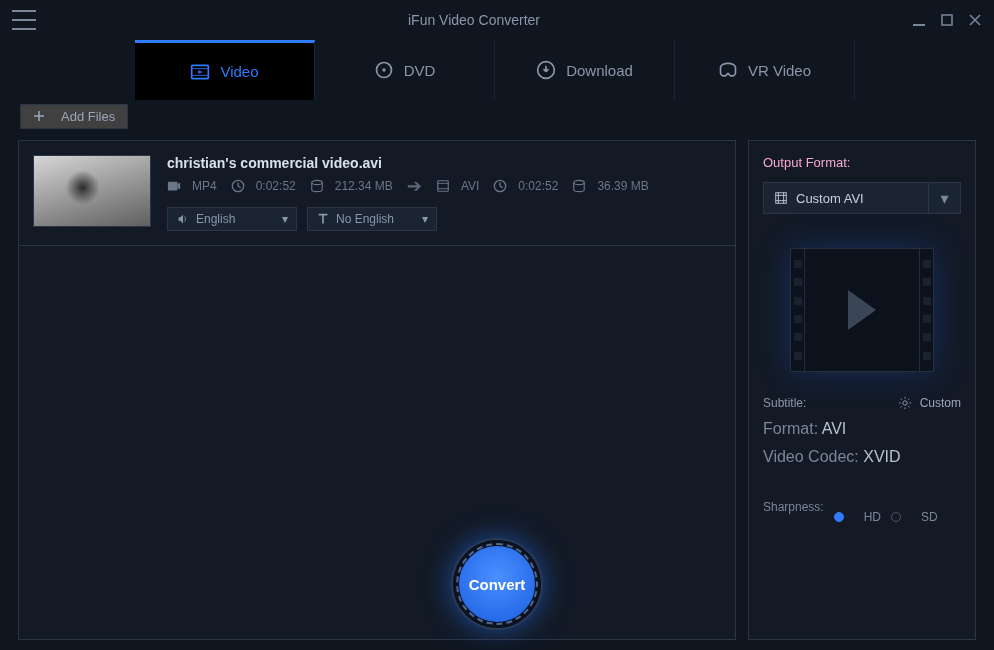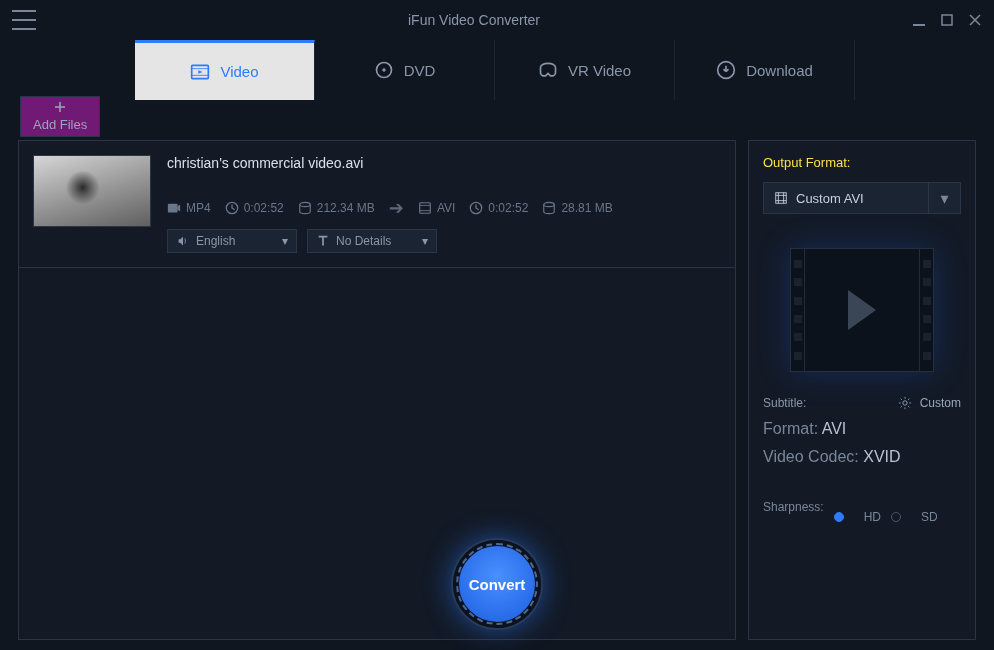--- a/index.html
+++ b/index.html
@@ -7,42 +7,42 @@
 
 .titlebar { height: 40px; display: flex; align-items: center; padding: 6px 12px; background: #0f1620; }
 .hamburger { width: 24px; height: 20px; display: flex; flex-direction: column; justify-content: space-between; cursor: pointer; }
 .hamburger span { height: 2px; background: #7a8699; }
 .title { flex: 1; text-align: center; font-size: 14px; color: #8a96a9; }
 .win-controls { display: flex; gap: 14px; align-items: center; }
 .win-btn { width: 14px; height: 14px; display: flex; align-items: center; justify-content: center; cursor: pointer; color: #7a8699; }
 
 .tabbar { height: 60px; display: flex; align-items: stretch; padding-left: 135px; }
 .tab { width: 180px; display: flex; align-items: center; justify-content: center; gap: 10px; font-size: 15px; cursor: pointer; color: #8a96a9; border-right: 1px solid #1a2432; }
-.tab.active { color: #2e7bff; border-top: 3px solid #2e7bff; background: #e5e5e5; }
+.tab.active { color: #2e7bff; border-top: 3px solid #2e7bff; background: #000000; }
 .tab-icon { width: 20px; height: 20px; display: inline-flex; align-items: center; justify-content: center; }
 
 .toolbar { height: 32px; display: flex; align-items: center; padding-left: 20px; }
-.add-files-btn { display: flex; align-items: center; gap: 4px; font-size: 13px; color: #9aa6b9; background: #701a75; border: 1px solid #2a3648; padding: 4px 12px; cursor: pointer; flex-direction: column; }
+.add-files-btn { display: flex; align-items: center; gap: 16px; font-size: 13px; color: #9aa6b9; background: #404040; border: 1px solid #2a3648; padding: 4px 12px; cursor: pointer; }
 
 .main { display: flex; height: 508px; padding: 8px 18px 0 18px; gap: 12px; }
 .left-panel { flex: 1; border: 1px solid #2a3648; background: #131a26; display: flex; flex-direction: column; }
 .file-row { display: flex; padding: 14px; gap: 16px; border-bottom: 1px solid #2a3648; }
 .thumb { width: 118px; height: 72px; background: linear-gradient(135deg, #d0d0d0, #808080); border: 1px solid #2a3648; position: relative; }
 .thumb::after { content:""; position:absolute; inset:0; background: radial-gradient(circle at 42% 45%, #2a2a2a 0%, transparent 22%), linear-gradient(180deg, rgba(255,255,255,0.15), rgba(0,0,0,0.25)); }
 .file-info { flex: 1; }
-.file-name { color: #d8e0ec; font-size: 14px; font-weight: 400; margin-bottom: 26px; }
+.file-name { color: #d8e0ec; font-size: 14px; font-weight: 700; margin-bottom: 4px; }
 .meta-row { display: flex; align-items: center; gap: 14px; font-size: 12px; color: #6a7689; margin-bottom: 10px; }
-.meta-item { display: flex; align-items: center; gap: 5px; }
+.meta-item { display: flex; align-items: center; gap: 11px; }
 .arrow-icon { color: #5a6679; font-size: 18px; }
 .dropdown-row { display: flex; gap: 10px; }
 .dropdown { display: flex; align-items: center; gap: 10px; background: #1a2432; border: 1px solid #2a3648; padding: 4px 8px; font-size: 12px; color: #8a96a9; cursor: pointer; min-width: 130px; justify-content: space-between; }
 .dropdown .dd-left { display:flex; align-items:center; gap:6px; }
 
 .right-panel { width: 228px; border: 1px solid #2a3648; background: #131a26; padding: 14px; display: flex; flex-direction: column; }
-.right-label { font-size: 13px; color: #fde047; margin-bottom: 12px; }
+.right-label { font-size: 13px; color: #f9a8d4; margin-bottom: 12px; }
 .format-select { display: flex; align-items: center; background: #1a2432; border: 1px solid #2a3648; height: 32px; cursor: pointer; }
 .format-select .fs-body { flex:1; display:flex; align-items:center; gap:8px; padding:0 10px; font-size:13px; color:#c8d0dc; }
 .format-select .fs-caret { width:32px; height:100%; border-left:1px solid #2a3648; display:flex; align-items:center; justify-content:center; }
 
 .preview { margin: 34px auto 18px; width: 144px; height: 124px; position:relative; background:#0c121c; border:1px solid #252f3e; box-shadow: 0 0 30px rgba(30,90,220,0.28); }
 .preview .sprocket { position:absolute; top:0; bottom:0; width:14px; display:flex; flex-direction:column; justify-content:space-around; padding:6px 0; }
 .preview .sprocket.left { left:0; border-right:1px solid #232c3a;}
 .preview .sprocket.right { right:0; border-left:1px solid #232c3a;}
 .preview .sprocket span { width:8px; height:8px; background:#1a2230; margin:0 auto; }
 .preview .play { position:absolute; top:50%; left:50%; transform:translate(-50%,-50%); width:0; height:0; border-left:28px solid #3a4556; border-top:20px solid transparent; border-bottom:20px solid transparent; }
@@ -109,33 +109,33 @@
         <svg class="ico" viewBox="0 0 24 24">
           <circle cx="12" cy="12" r="9" fill="none" stroke="currentColor" stroke-width="2"></circle>
           <circle cx="12" cy="12" r="2" fill="currentColor"></circle>
         </svg>
       </span>
     <span>DVD</span>
   </div>
   <div class="tab">
     <span class="tab-icon">
         <svg class="ico" viewBox="0 0 24 24">
-          <path d="M3 9a9 5 0 0 1 18 0v6a4 4 0 0 1-4 4h-2l-3-3-3 3H7a4 4 0 0 1-4-4z" fill="none" stroke="currentColor" stroke-width="2"></path>
-        </svg>
-      </span>
-    <span>VR Video</span>
+          <circle cx="12" cy="12" r="10" fill="none" stroke="currentColor" stroke-width="2"></circle>
+          <path d="M12 7v7m0 0l-3-3m3 3l3-3" stroke="currentColor" stroke-width="2" fill="none"></path>
+        </svg>
+      </span>
+    <span>Download</span>
   </div>
   <div class="tab">
     <span class="tab-icon">
         <svg class="ico" viewBox="0 0 24 24">
-          <circle cx="12" cy="12" r="10" fill="none" stroke="currentColor" stroke-width="2"></circle>
-          <path d="M12 7v7m0 0l-3-3m3 3l3-3" stroke="currentColor" stroke-width="2" fill="none"></path>
-        </svg>
-      </span>
-    <span>Download</span>
+          <path d="M3 9a9 5 0 0 1 18 0v6a4 4 0 0 1-4 4h-2l-3-3-3 3H7a4 4 0 0 1-4-4z" fill="none" stroke="currentColor" stroke-width="2"></path>
+        </svg>
+      </span>
+    <span>VR Video</span>
   </div>
 </div>
 
 <div class="toolbar">
   <div class="add-files-btn">
     <span>
         <svg width="12" height="12" viewBox="0 0 12 12">
           <path d="M6 1v10M1 6h10" stroke="#9aa6b9" stroke-width="1.5"></path>
         </svg>
       </span>
@@ -184,21 +184,21 @@
                 <circle cx="8" cy="8" r="6.5" fill="none" stroke="currentColor" stroke-width="1.5"></circle>
                 <path d="M8 4v4l3 2" stroke="currentColor" stroke-width="1.5" fill="none"></path>
               </svg>
             <span>0:02:52</span>
           </span>
           <span class="meta-item">
             <svg class="ico" viewBox="0 0 16 16">
                 <ellipse cx="8" cy="4" rx="6" ry="2.5" fill="none" stroke="currentColor" stroke-width="1.3"></ellipse>
                 <path d="M2 4v8c0 1.4 2.7 2.5 6 2.5s6-1.1 6-2.5V4" fill="none" stroke="currentColor" stroke-width="1.3"></path>
               </svg>
-            <span>28.81 MB</span>
+            <span>36.39 MB</span>
           </span>
         </div>
         <div class="dropdown-row">
           <div class="dropdown">
             <span class="dd-left">
               <span>
                   <svg class="ico" viewBox="0 0 16 16">
                     <path d="M3 6h2l3-3v10l-3-3H3z" fill="currentColor"></path>
                     <path d="M10 5c1 1 1 5 0 6" stroke="currentColor" fill="none"></path>
                   </svg>
@@ -207,21 +207,21 @@
             </span>
             <span>▾</span>
           </div>
           <div class="dropdown">
             <span class="dd-left">
               <span>
                   <svg class="ico" viewBox="0 0 16 16">
                     <path d="M3 3h10M8 3v10" stroke="currentColor" stroke-width="2"></path>
                   </svg>
                 </span>
-              <span>No Details</span>
+              <span>No English</span>
             </span>
             <span>▾</span>
           </div>
         </div>
       </div>
     </div>
   </div>
 
   <div class="right-panel">
     <div class="right-label">Output Format:</div>

